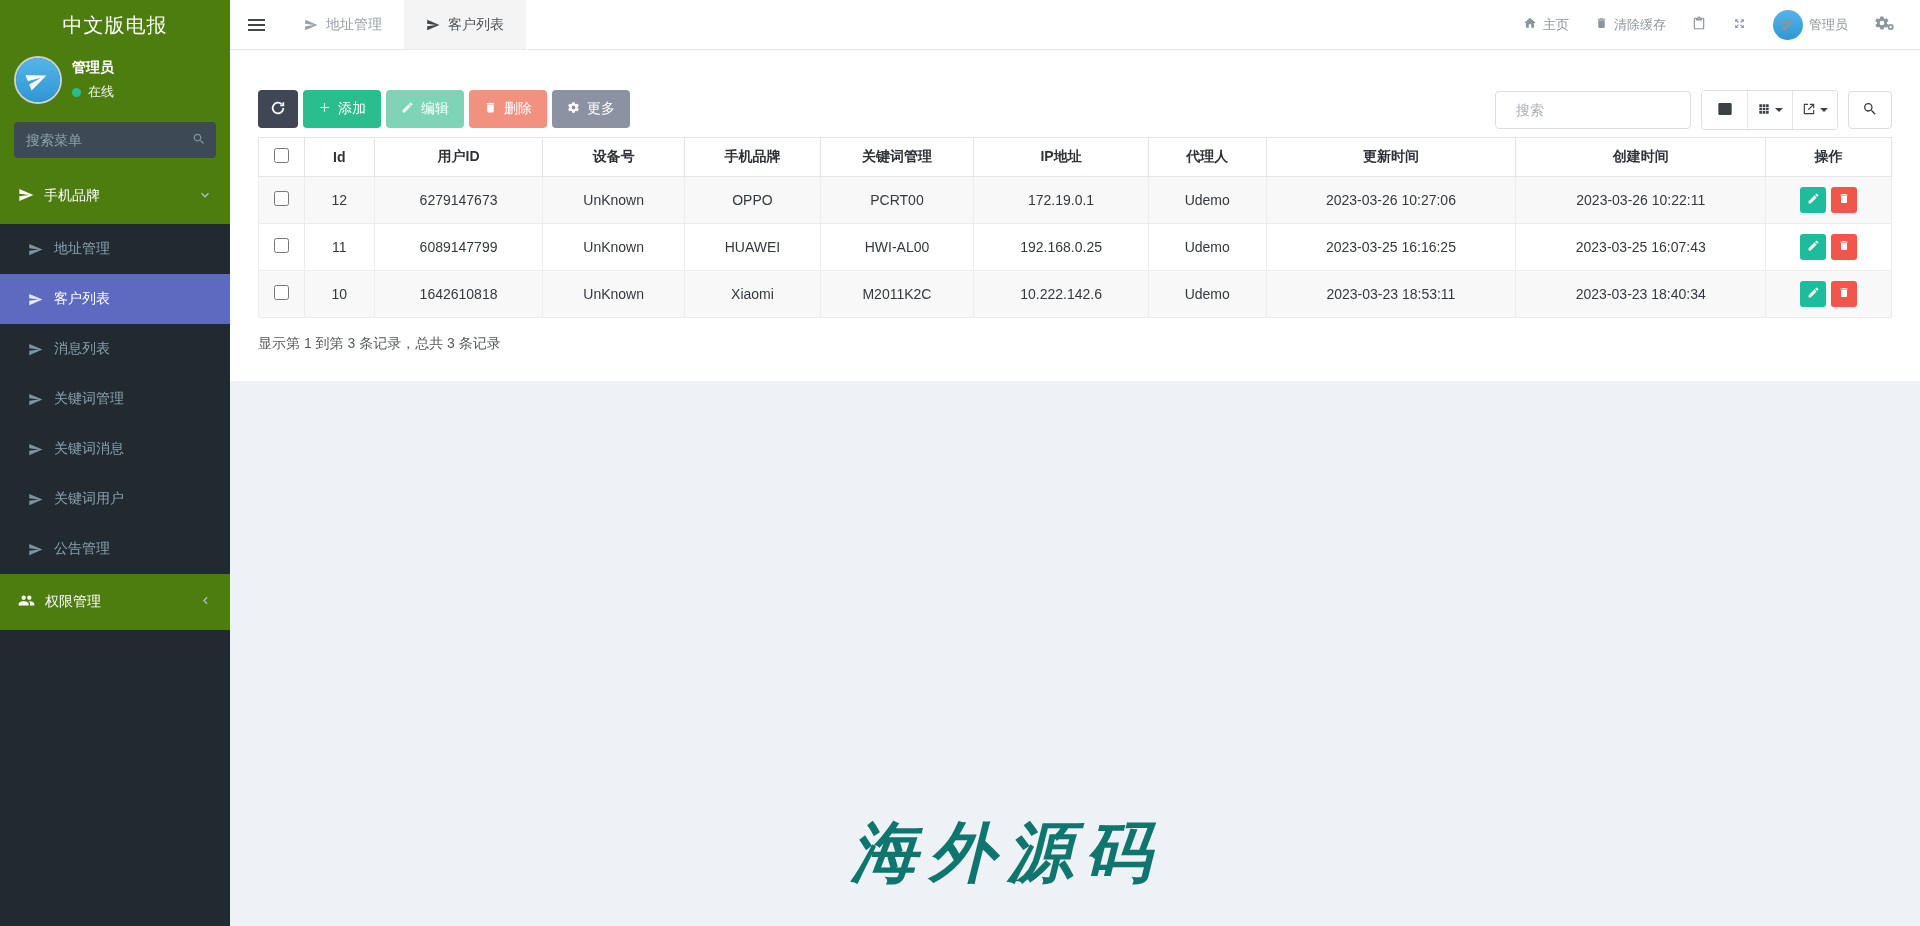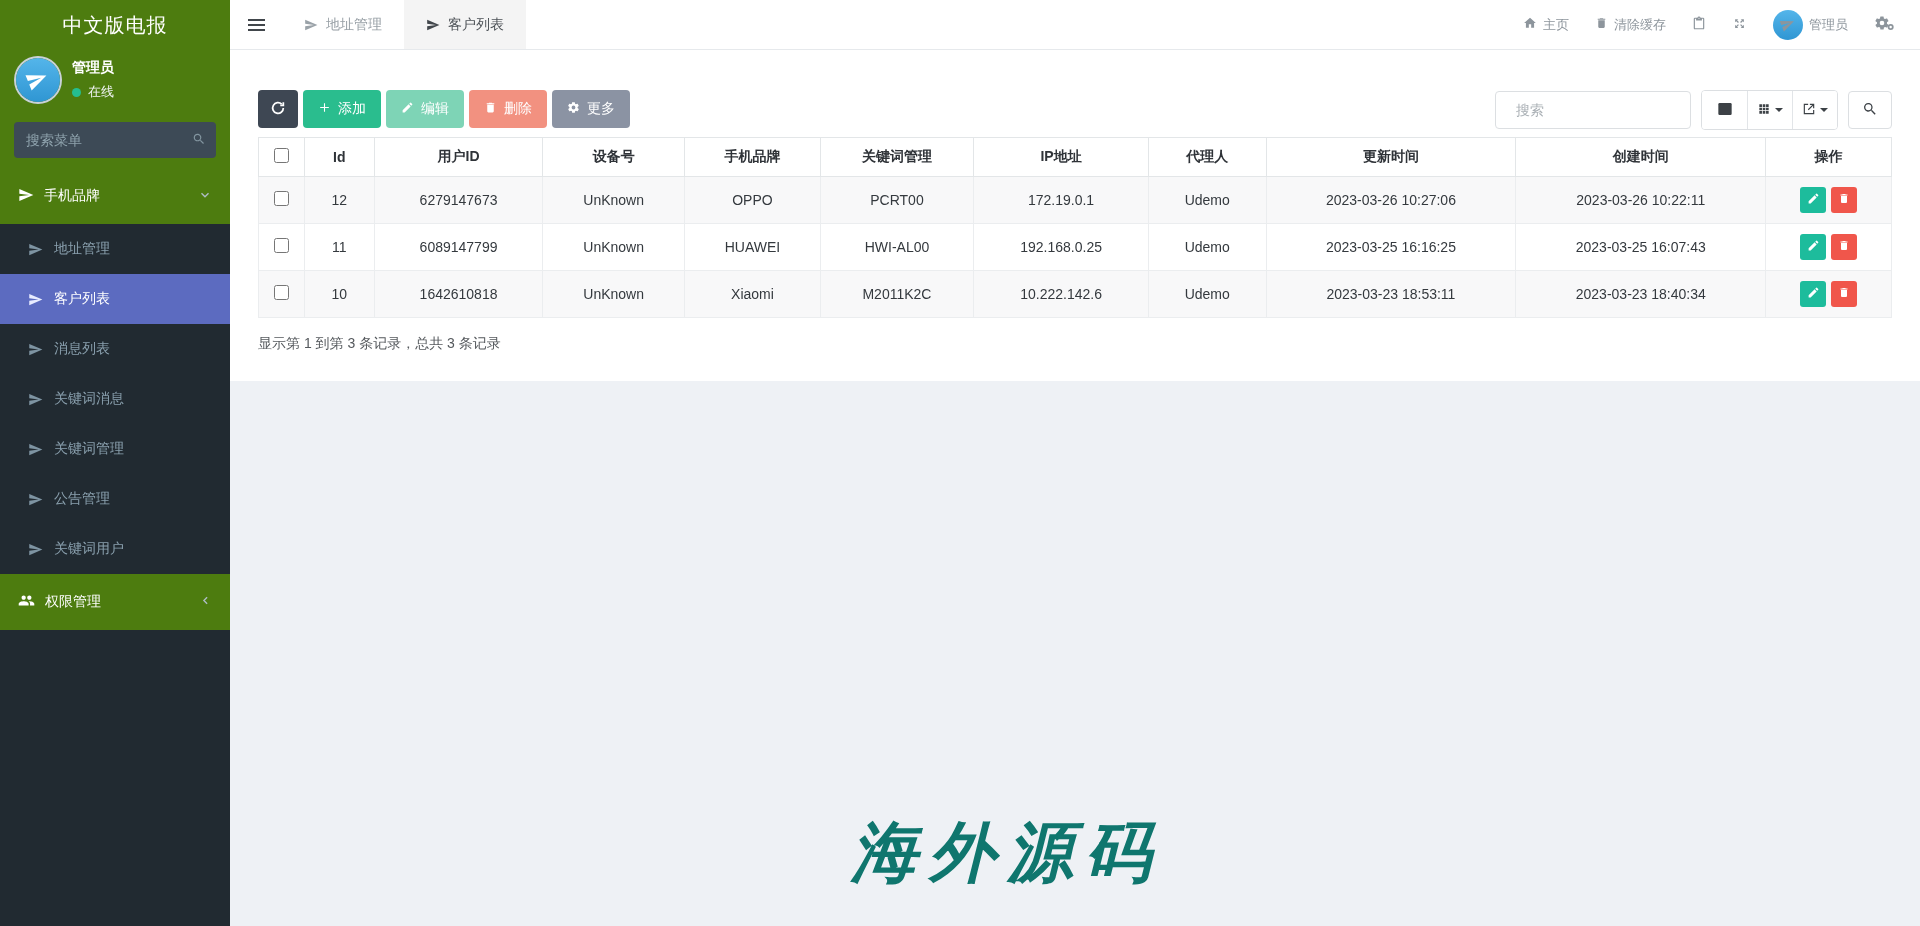--- a/index.html
+++ b/index.html
@@ -134,39 +134,39 @@
       <a class="sub-item">
         <svg width="15" height="15" viewBox="0 0 24 24">
             <path d="M2 21l21-9L2 3v7l15 2-15 2z"></path>
           </svg>
         <span>消息列表</span>
       </a>
       <a class="sub-item">
         <svg width="15" height="15" viewBox="0 0 24 24">
             <path d="M2 21l21-9L2 3v7l15 2-15 2z"></path>
           </svg>
+        <span>关键词管理</span>
+      </a>
+      <a class="sub-item">
+        <svg width="15" height="15" viewBox="0 0 24 24">
+            <path d="M2 21l21-9L2 3v7l15 2-15 2z"></path>
+          </svg>
         <span>关键词消息</span>
       </a>
       <a class="sub-item">
         <svg width="15" height="15" viewBox="0 0 24 24">
             <path d="M2 21l21-9L2 3v7l15 2-15 2z"></path>
           </svg>
-        <span>关键词管理</span>
+        <span>关键词用户</span>
       </a>
       <a class="sub-item">
         <svg width="15" height="15" viewBox="0 0 24 24">
             <path d="M2 21l21-9L2 3v7l15 2-15 2z"></path>
           </svg>
         <span>公告管理</span>
-      </a>
-      <a class="sub-item">
-        <svg width="15" height="15" viewBox="0 0 24 24">
-            <path d="M2 21l21-9L2 3v7l15 2-15 2z"></path>
-          </svg>
-        <span>关键词用户</span>
       </a>
     </nav>
 
     <div class="menu-section">
       <span><svg width="17" height="17" viewBox="0 0 24 24" fill="#fff">
             <path d="M16 11c1.66 0 3-1.34 3-3s-1.34-3-3-3-3 1.34-3 3 1.34 3 3 3zm-8 0c1.66 0 3-1.34 3-3S9.66 5 8 5 5 6.34 5 8s1.34 3 3 3zm0 2c-2.33 0-7 1.17-7 3.5V19h14v-2.5c0-2.33-4.67-3.5-7-3.5zm8 0c-.29 0-.62.02-.97.05 1.16.84 1.97 1.97 1.97 3.45V19h6v-2.5c0-2.33-4.67-3.5-7-3.5z"></path>
           </svg></span>
       <span>权限管理</span>
       <span class="grow"></span>
       <span><svg width="13" height="13" viewBox="0 0 24 24" fill="none" stroke="#aebcc5" stroke-width="2.6">

